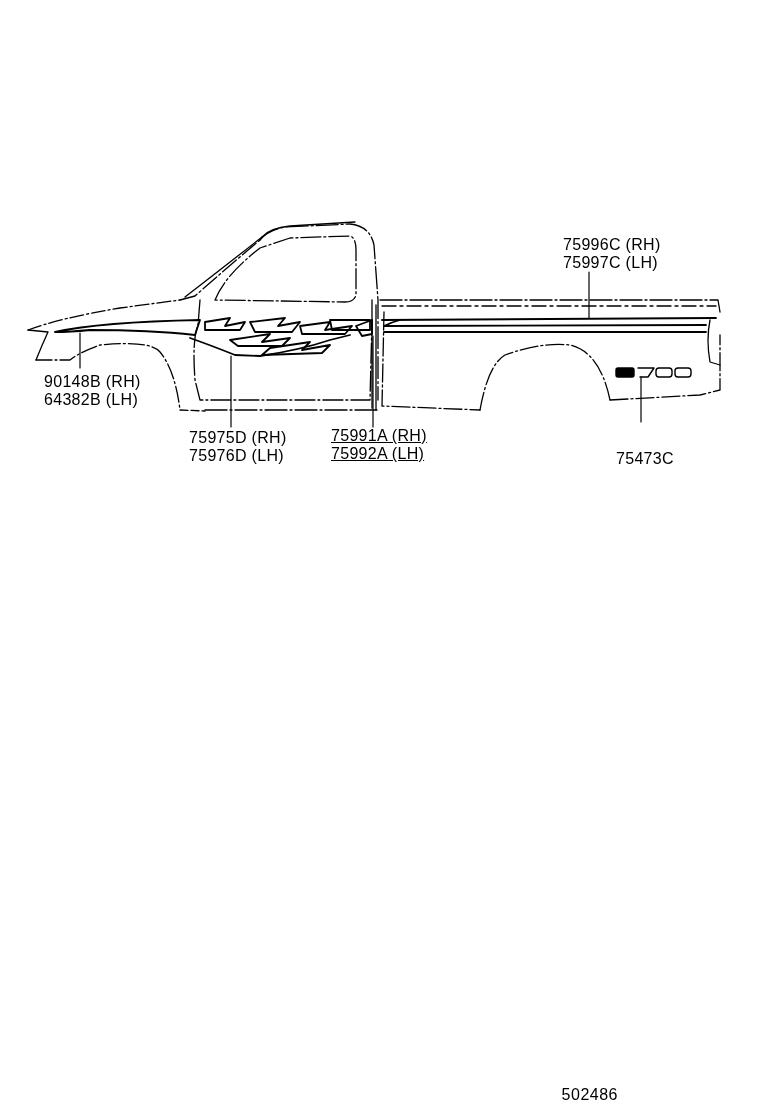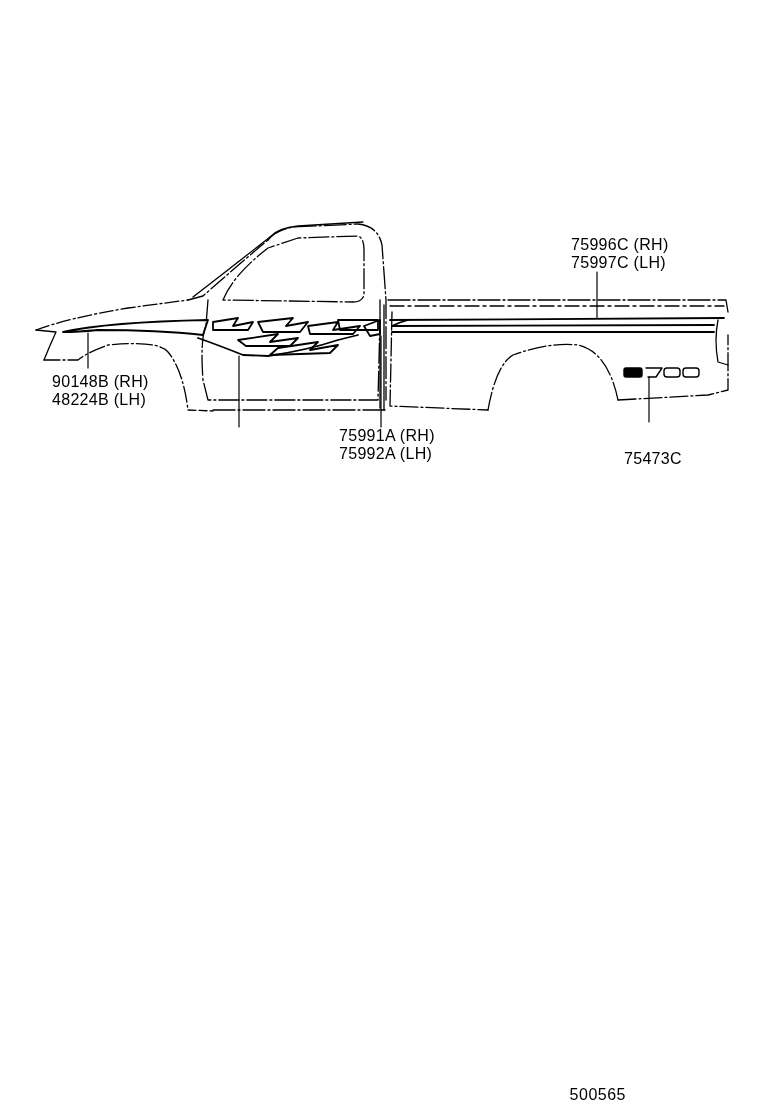--- a/index.html
+++ b/index.html
@@ -1,17 +1,17 @@
 <!DOCTYPE html>
 <html><head>
   <meta charset="utf-8">
   <style>
     html, body { margin: 0; padding: 0; background: #ffffff; }
     body { width: 760px; height: 1112px; position: relative; overflow: hidden; }
-    .canvas { position: absolute; left: 0; top: 0; width: 632px; height: 1112px; margin-left: 8px; }
+    .canvas { position: absolute; left: 0; top: 0; width: 632px; height: 1112px; }
     .canvas svg { position: absolute; left: 0; top: 0; }
     .label {
       position: absolute;
       font-family: "Liberation Sans", "DejaVu Sans", sans-serif;
       font-size: 16px;
       line-height: 18px;
       color: #000000;
       white-space: nowrap;
       letter-spacing: 0.3px;
     }
@@ -106,27 +106,31 @@
     </g>
   </svg>
 
   <div class="label" style="left:563px; top:236px;">
     <span class="line">75996C (RH)</span>
     <span class="line">75997C (LH)</span>
   </div>
 
   <div class="label" style="left:44px; top:373px;">
     <span class="line">90148B (RH)</span>
-    <span class="line">48224B (LH)</span>
+    <span class="line">64382B (LH)</span>
   </div>
 
+  <div class="label" style="left:189px; top:429px;">
+    <span class="line">75975D (RH)</span>
+    <span class="line">75976D (LH)</span>
+  </div>
 
-  <div class="label" style="left:331px; top:427px;">
+  <div class="label" style="left:331px; top:427px;text-decoration:underline;">
     <span class="line">75991A (RH)</span>
     <span class="line">75992A (LH)</span>
   </div>
 
   <div class="label" style="left:616px; top:450px;">
     <span class="line">75473C</span>
   </div>
 
-  <div class="diagram-id">500565</div>
+  <div class="diagram-id">502486</div>
 </div>
 
 </body></html>

